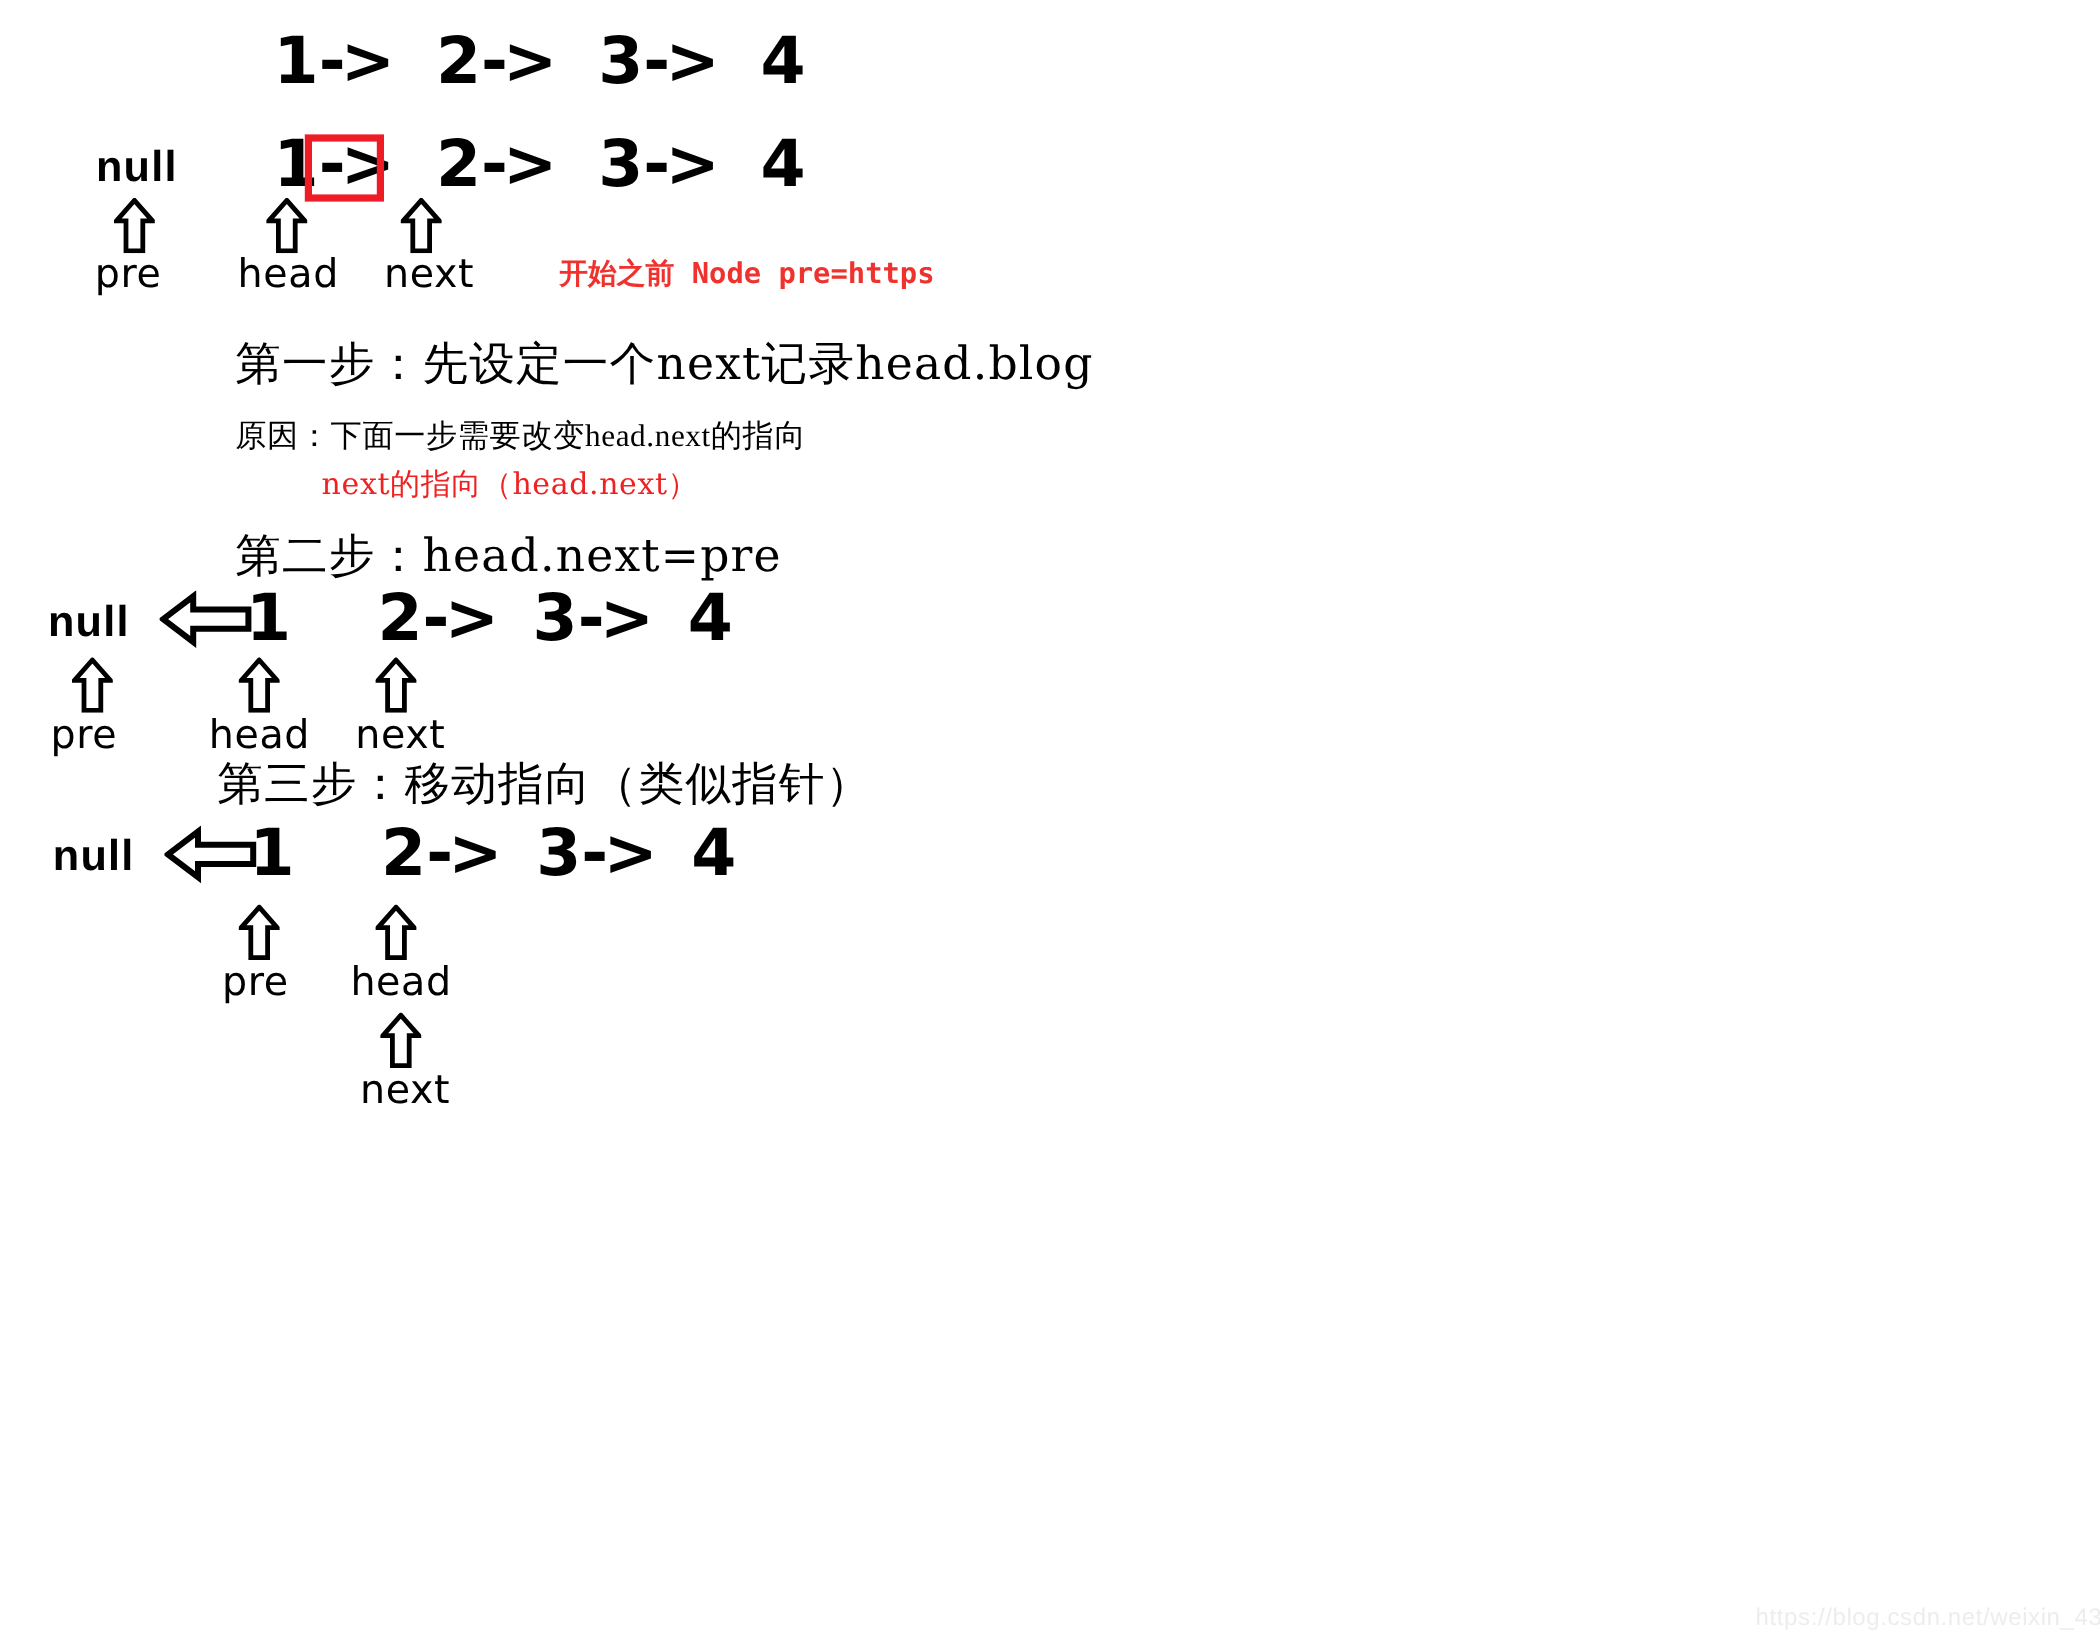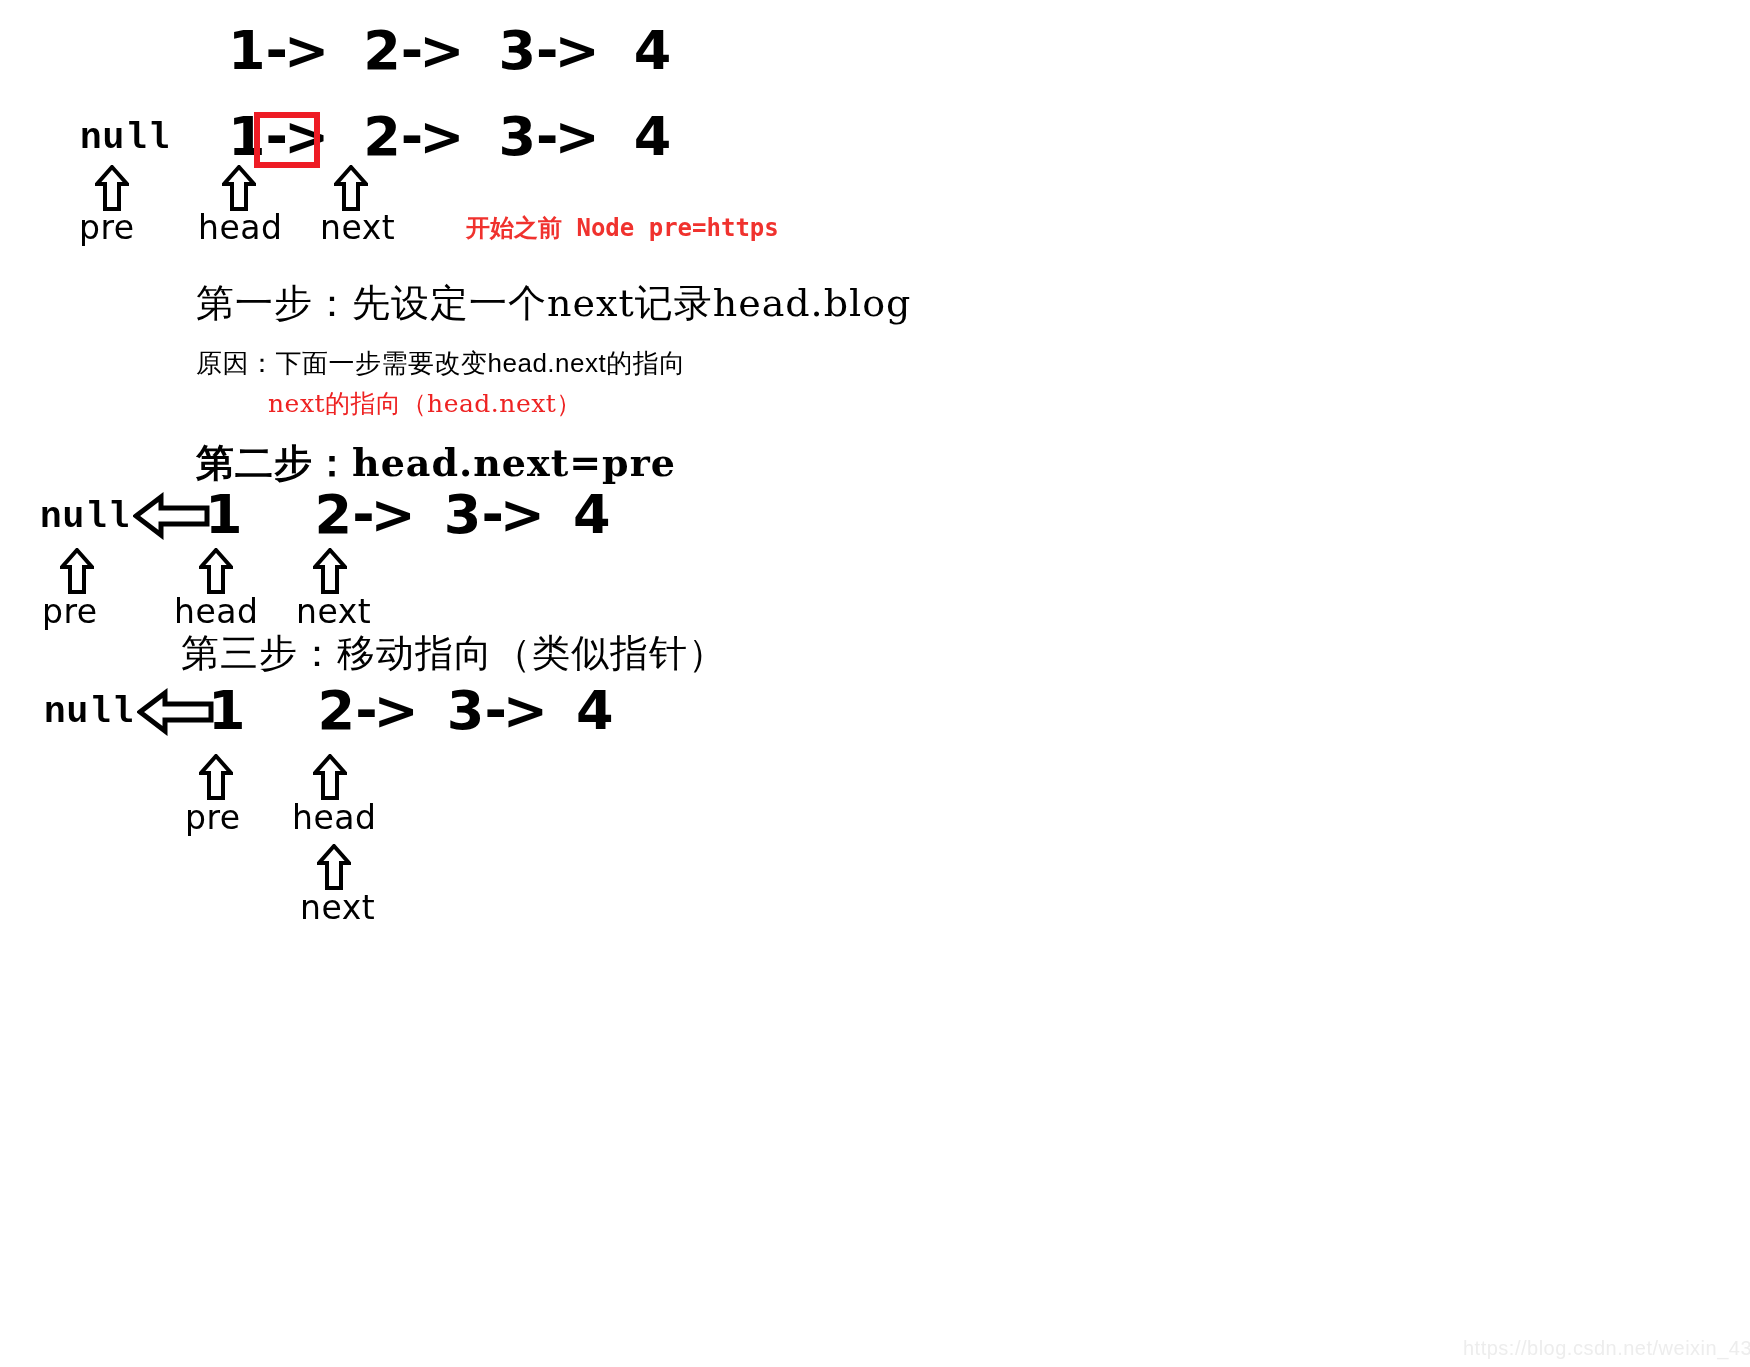--- a/index.html
+++ b/index.html
@@ -31,21 +31,21 @@
   }
   .node-num { display: inline-block; }
   
   .arrow-glyph {
     font-family: "DejaVu Sans", sans-serif;
     font-weight: bold;
     letter-spacing: -4px;
   }
 
   .null-label {
-    font-family: Liberation Mono, monospace;
+    font-family: Liberation Sans, sans-serif;
     font-weight: bold;
     font-size: 36px;
     color: #000000;
     letter-spacing: 1px;
   }
 
   
   .up-arrow {
     width: 34px;
     height: 46px;
@@ -77,21 +77,21 @@
 
   
   .cn-step {
     font-family: "DejaVu Serif", serif;
     font-size: 38px;
     font-weight: normal;
     color: #000000;
     letter-spacing: 1px;
   }
   .cn-reason {
-    font-family: Liberation Sans, sans-serif;
+    font-family: Liberation Serif, serif;
     font-size: 26px;
     color: #000000;
     letter-spacing: 0.5px;
   }
   .cn-red {
     font-family: "DejaVu Serif", serif;
     font-size: 25px;
     color: #ee2222;
     letter-spacing: 0.5px;
   }
@@ -162,21 +162,21 @@
 <div class="abs ptr-label" style="left:79px; top:208px;">pre</div>
 <div class="abs ptr-label" style="left:198px; top:208px;">head</div>
 <div class="abs ptr-label" style="left:320px; top:208px;">next</div>
 
 <div class="abs cn-red-note" style="left:466px; top:212px;">开始之前 Node pre=https</div>
 
 <div class="abs cn-step" style="left:196px; top:278px;">第一步：先设定一个next记录head.blog</div>
 <div class="abs cn-reason" style="left:196px; top:346px;">原因：下面一步需要改变head.next的指向</div>
 <div class="abs cn-red" style="left:268px; top:387px;">next的指向（head.next）</div>
 
-<div class="abs cn-step" style="left:196px; top:438px;font-weight:bold;">第二步：head.next=pre</div>
+<div class="abs cn-step" style="left:196px; top:438px;">第二步：head.next=pre</div>
 
 <div class="abs null-label" style="left:40px; top:497px;">null</div>
 
 <div class="abs left-arrow" style="left:133px; top:492px;">
   <svg viewBox="0 0 78 48">
       <path d="M3 24 L28 5 L28 16 L74 16 L74 32 L28 32 L28 43 Z" fill="#ffffff" stroke="#000000" stroke-width="5" stroke-linejoin="miter"></path>
     </svg>
 </div>
 
 <div class="abs list-row" style="left:205px; top:488px;">

